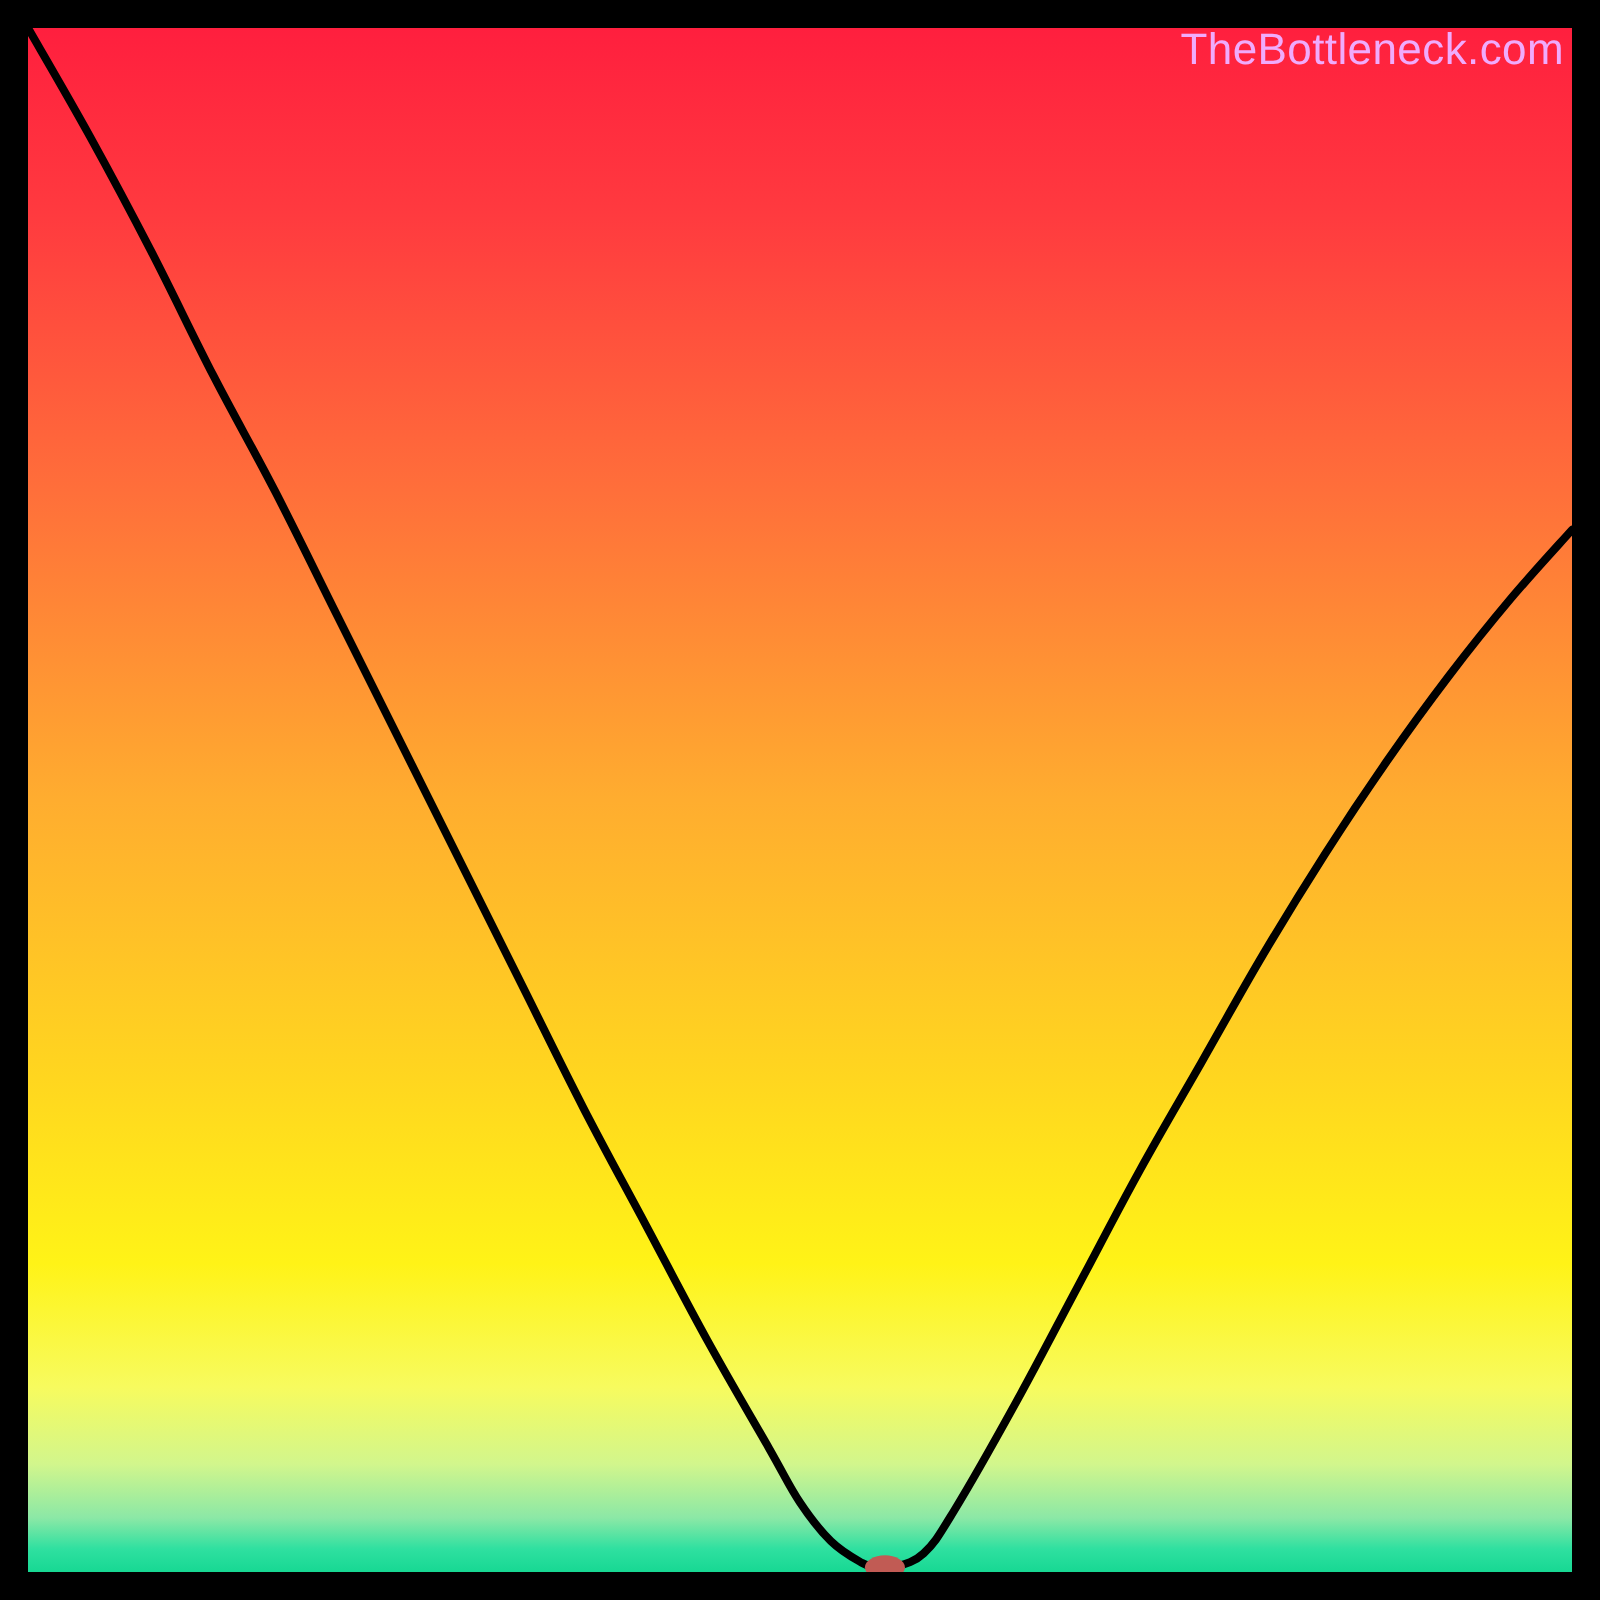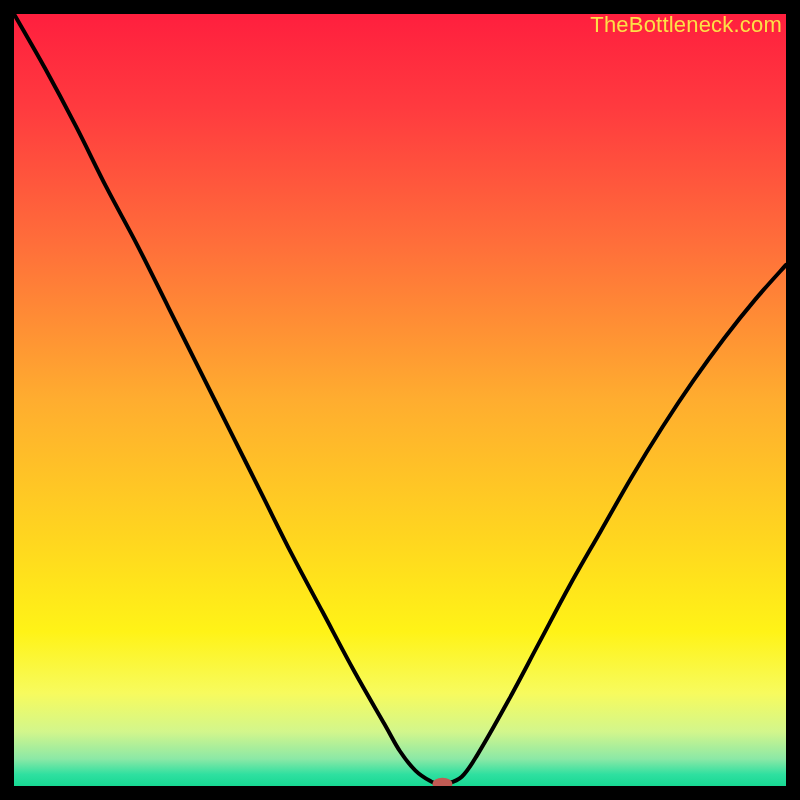--- a/index.html
+++ b/index.html
@@ -23,21 +23,21 @@
     position: absolute;
     left: 0;
     top: 0;
     width: 772px;
     height: 772px;
   }
   .watermark {
     position: absolute;
     top: -2px;
     right: 4px;
-    color: #fde047;
+    color: #f0abfc;
     font-size: 22px;
     font-weight: 500;
     letter-spacing: 0.2px;
   }
 </style>
 </head>
 <body>
 
 <div class="frame">
   <svg class="plot-area" viewBox="0 0 772 772">

